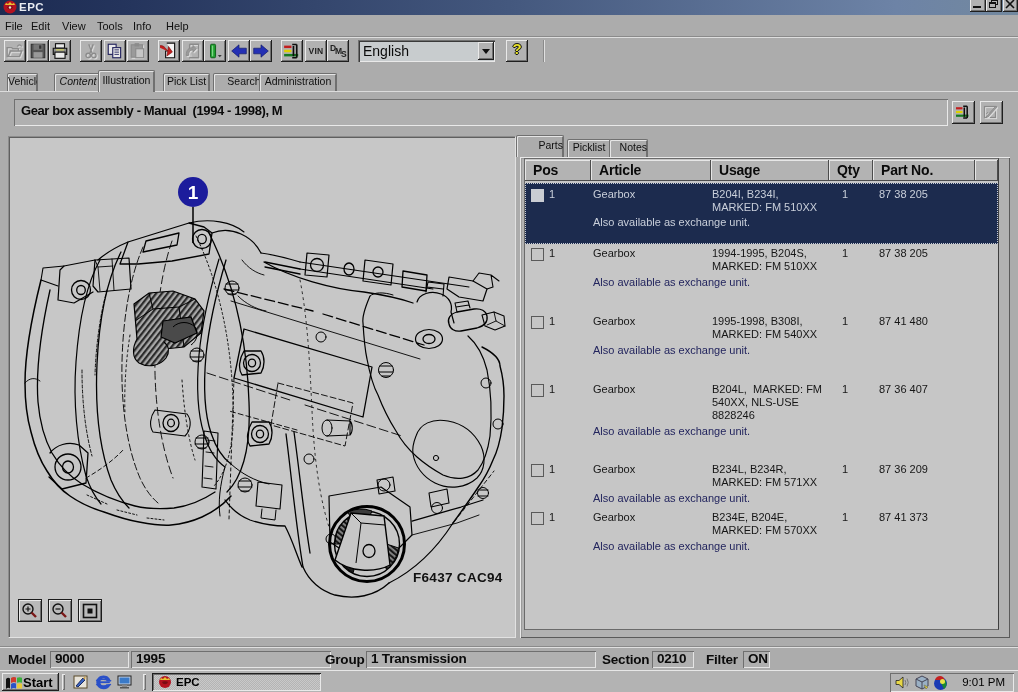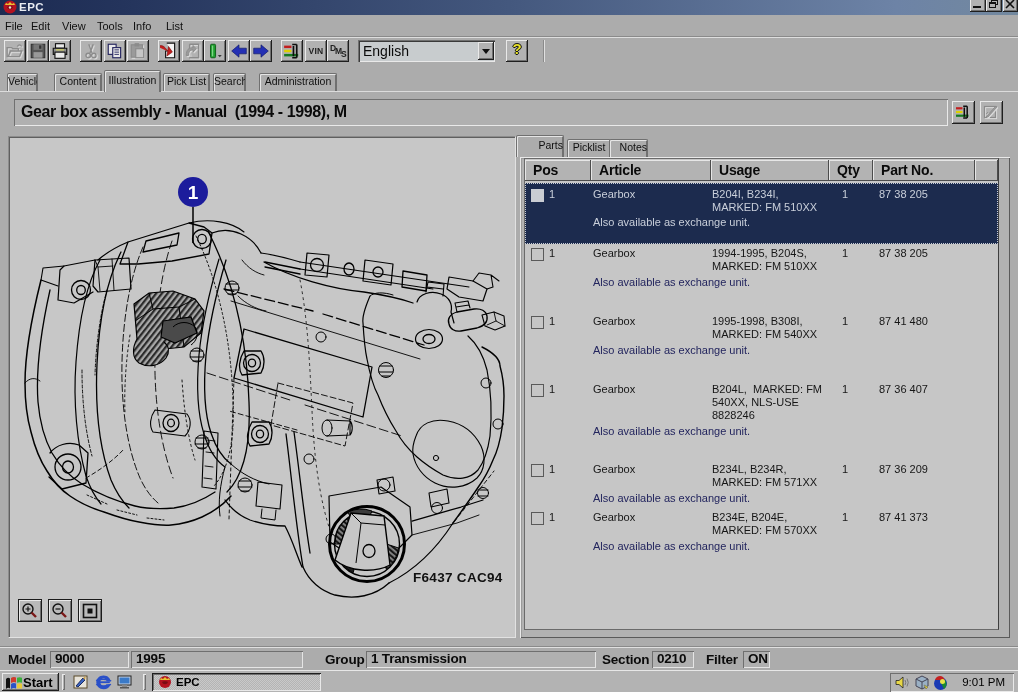--- a/index.html
+++ b/index.html
@@ -35,21 +35,21 @@
 .tab { position:absolute; background:#acacac; border:1px solid #707070; border-bottom:none;
   box-shadow: inset 1px 1px 0 #e5e5e5, inset -1px 0 0 #707070; border-top-left-radius:2px; border-top-right-radius:2px;
   font-size:10.5px; color:#101010; text-align:center; white-space:nowrap; overflow:hidden; }
 #maintabs .tab { top:73px; height:18px; }
 #maintabs .tab.active { top:70px; height:22px; }
 #tabline { position:absolute; left:0; top:91px; width:1018px; height:1px; background:#dcdcdc; }
 
 
 #header { position:absolute; left:14px; top:99px; width:934px; height:27px; background:#b0b0b0;
   box-shadow: inset 1px 1px 0 #707070, inset -1px -1px 0 #e9e9e9; }
-#header span { position:absolute; left:7px; top:4px; font-size:16px; font-weight:bold; color:#0a0a0a; letter-spacing:-0.4px; }
+#header span { position:absolute; left:7px; top:4px; font-size:13px; font-weight:bold; color:#0a0a0a; letter-spacing:-0.4px; }
 .hbtn { position:absolute; top:101px; width:23px; height:23px;
   box-shadow: inset -1px -1px 0 #1f1f1f, inset 1px 1px 0 #e9e9e9, inset -2px -2px 0 #707070; background:#b2b2b2; }
 
 
 #leftpanel { position:absolute; left:8px; top:136px; width:508px; height:502px;
   background:#c7c7c7; border:1px solid; border-color:#8c8c8c #e2e2e2 #e2e2e2 #8c8c8c;
   box-shadow: inset 1px 1px 0 #5f5f5f; }
 .zbtn { position:absolute; width:24px; height:23px; background:#b9b9b9; border:1px solid #1a1a1a;
   box-shadow: inset 1px 1px 0 #e9e9e9, inset -1px -1px 0 #6f6f6f; }
 
@@ -121,21 +121,21 @@
       </svg>
   </div>
 </div>
 
 <div id="menubar">
   <span style="left:5px">File</span>
   <span style="left:31px">Edit</span>
   <span style="left:62px">View</span>
   <span style="left:97px">Tools</span>
   <span style="left:133px">Info</span>
-  <span style="left:166px">List</span>
+  <span style="left:166px">Help</span>
 </div>
 
 <div id="toolbar"></div>
 <div id="toolbarbtns">
 
   <div class="tbtn" style="left:4px">
     <svg width="18" height="18" viewBox="0 0 16 16">
       <path d="M1 13 L1 5 L5 5 L6 6 L11 6 L11 8 L4 8 L2 13 Z M4 8 L14 8 L12 13 L2 13" fill="none" stroke="#8b8b8b" stroke-width="1.2" filter="drop-shadow(1px 1px 0 #dcdcdc)"></path>
       <path d="M10 4 Q12 1 14 4" fill="none" stroke="#8b8b8b" stroke-width="1.2" filter="drop-shadow(1px 1px 0 #dcdcdc)"></path>
     </svg>
@@ -248,30 +248,30 @@
   </div>
 
   <div class="abs" style="left:543px;top:40px;width:2px;height:22px;box-shadow:inset 1px 0 0 #8a8a8a, inset -1px 0 0 #e0e0e0"></div>
 </div>
 
 <div id="tabline"></div>
 <div id="maintabs">
   <div class="tab" style="left:7px; width:31px;">
       <div style="margin-top:1px">Vehicle</div>
     </div>
-  <div class="tab" style="left:54px; width:48px;">
+  <div class="tab" style="left:54px; width:48px;font-style:italic;">
       <div style="margin-top:1px">Content</div>
     </div>
-  <div class="tab active" style="left:104px; width:57px;">
+  <div class="tab active" style="left:98px; width:57px;">
       <div style="margin-top:3px">Illustration</div>
     </div>
   <div class="tab" style="left:163px; width:47px;">
       <div style="margin-top:1px">Pick List</div>
     </div>
-  <div class="tab" style="left:213px; width:33px;">
+  <div class="tab" style="left:213px; width:62px;">
       <div style="margin-top:1px">Search</div>
     </div>
   <div class="tab" style="left:259px; width:78px;">
       <div style="margin-top:1px">Administration</div>
     </div>
 </div>
 
 <div id="header">
     <span>Gear box assembly - Manual&nbsp; (1994 - 1998), M</span>
   </div>
@@ -620,21 +620,21 @@
       <span style="left:712px">MARKED: FM 570XX</span>
     </div>
   <div class="trow navy" style="top:540px">
       <span style="left:593px">Also available as exchange unit.</span>
     </div>
 </div>
 
 <div id="statusbar">
   <span class="slabel" style="left:8px">Model</span>
   <div class="sfield" style="left:50px; width:79px;">9000</div>
-  <div class="sfield" style="left:131px; width:172px;">1995</div>
+  <div class="sfield" style="left:131px; width:200px;">1995</div>
   <span class="slabel" style="left:325px">Group</span>
   <div class="sfield" style="left:366px; width:230px;">1 Transmission</div>
   <span class="slabel" style="left:602px">Section</span>
   <div class="sfield" style="left:652px; width:42px;">0210</div>
   <span class="slabel" style="left:706px">Filter</span>
   <div class="sfield" style="left:743px; width:27px;">ON</div>
 </div>
 
 <div id="taskbar">
   <div id="startbtn">

